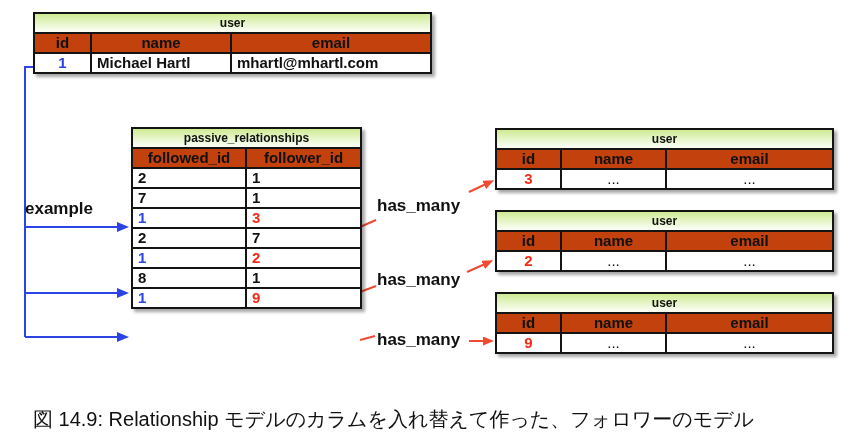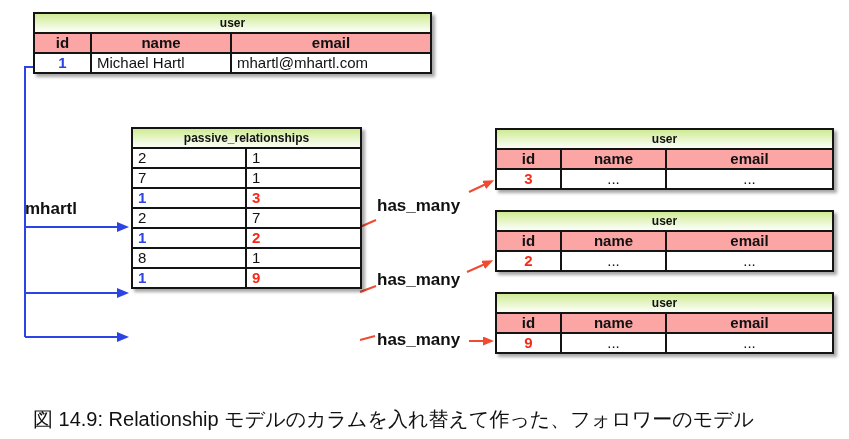--- a/index.html
+++ b/index.html
@@ -14,23 +14,23 @@
     font-family:"Liberation Sans",sans-serif;font-size:15px;
   }
   table.dtable th,table.dtable td{
     border:2px solid #141414;height:18px;padding:0 5px;line-height:18px;
     overflow:hidden;white-space:nowrap;
   }
   th.ttitle{
     background:linear-gradient(to bottom, var(--header-gradient-top,#cfeb94) 0%, var(--header-gradient-bottom,#f8fdf0) 90%);
     font-weight:bold;text-align:center;font-size:12px;
   }
-  th.colhdr{font-weight:bold;text-align:center;background:#fca5a5;}
+  th.colhdr{font-weight:bold;text-align:center;background:#c2410c;}
   td.center{text-align:center;padding:0;}
-  td.left{text-align:left;}
+  td.left{text-align:left;font-weight:bold;}
   td.blue{color:var(--blue,#2c44e4);font-weight:bold;}
   td.red{color:var(--red-text,#f42a18);font-weight:bold;}
   .lbl{position:absolute;font-weight:bold;font-size:17px;line-height:17px;white-space:nowrap;}
   .caption{position:absolute;font-size:20px;line-height:22px;white-space:nowrap;}
 </style>
 </head>
 <body>
 
 <div class="canvas">
 
@@ -84,20 +84,24 @@
 
   <table class="dtable" style="left:131px;top:127px;padding-left:46px;">
     <colgroup>
         <col style="width:114px">
         <col style="width:115px">
       </colgroup>
     <thead>
       <tr>
         <th colspan="2" class="ttitle">passive_relationships</th>
       </tr>
+      <tr>
+        <th class="colhdr">followed_id</th>
+        <th class="colhdr">follower_id</th>
+      </tr>
     </thead>
     <tbody>
       <tr>
         <td class="left">2</td>
         <td class="left">1</td>
       </tr>
       <tr>
         <td class="left">7</td>
         <td class="left">1</td>
       </tr>
@@ -193,20 +197,20 @@
     </thead>
     <tbody>
       <tr>
         <td class="center red">9</td>
         <td class="center">...</td>
         <td class="center">...</td>
       </tr>
     </tbody>
   </table>
 
-  <div class="lbl" style="left:25px;top:200px;">mhartl</div>
+  <div class="lbl" style="left:25px;top:200px;">example</div>
   <div class="lbl" style="left:377px;top:197px;">has_many</div>
   <div class="lbl" style="left:377px;top:271px;">has_many</div>
   <div class="lbl" style="left:377px;top:331px;">has_many</div>
 
   <div class="caption" style="left:33px;top:408px;">図 14.9: Relationship モデルのカラムを入れ替えて作った、フォロワーのモデル</div>
 
 </div>
 
 </body></html>

